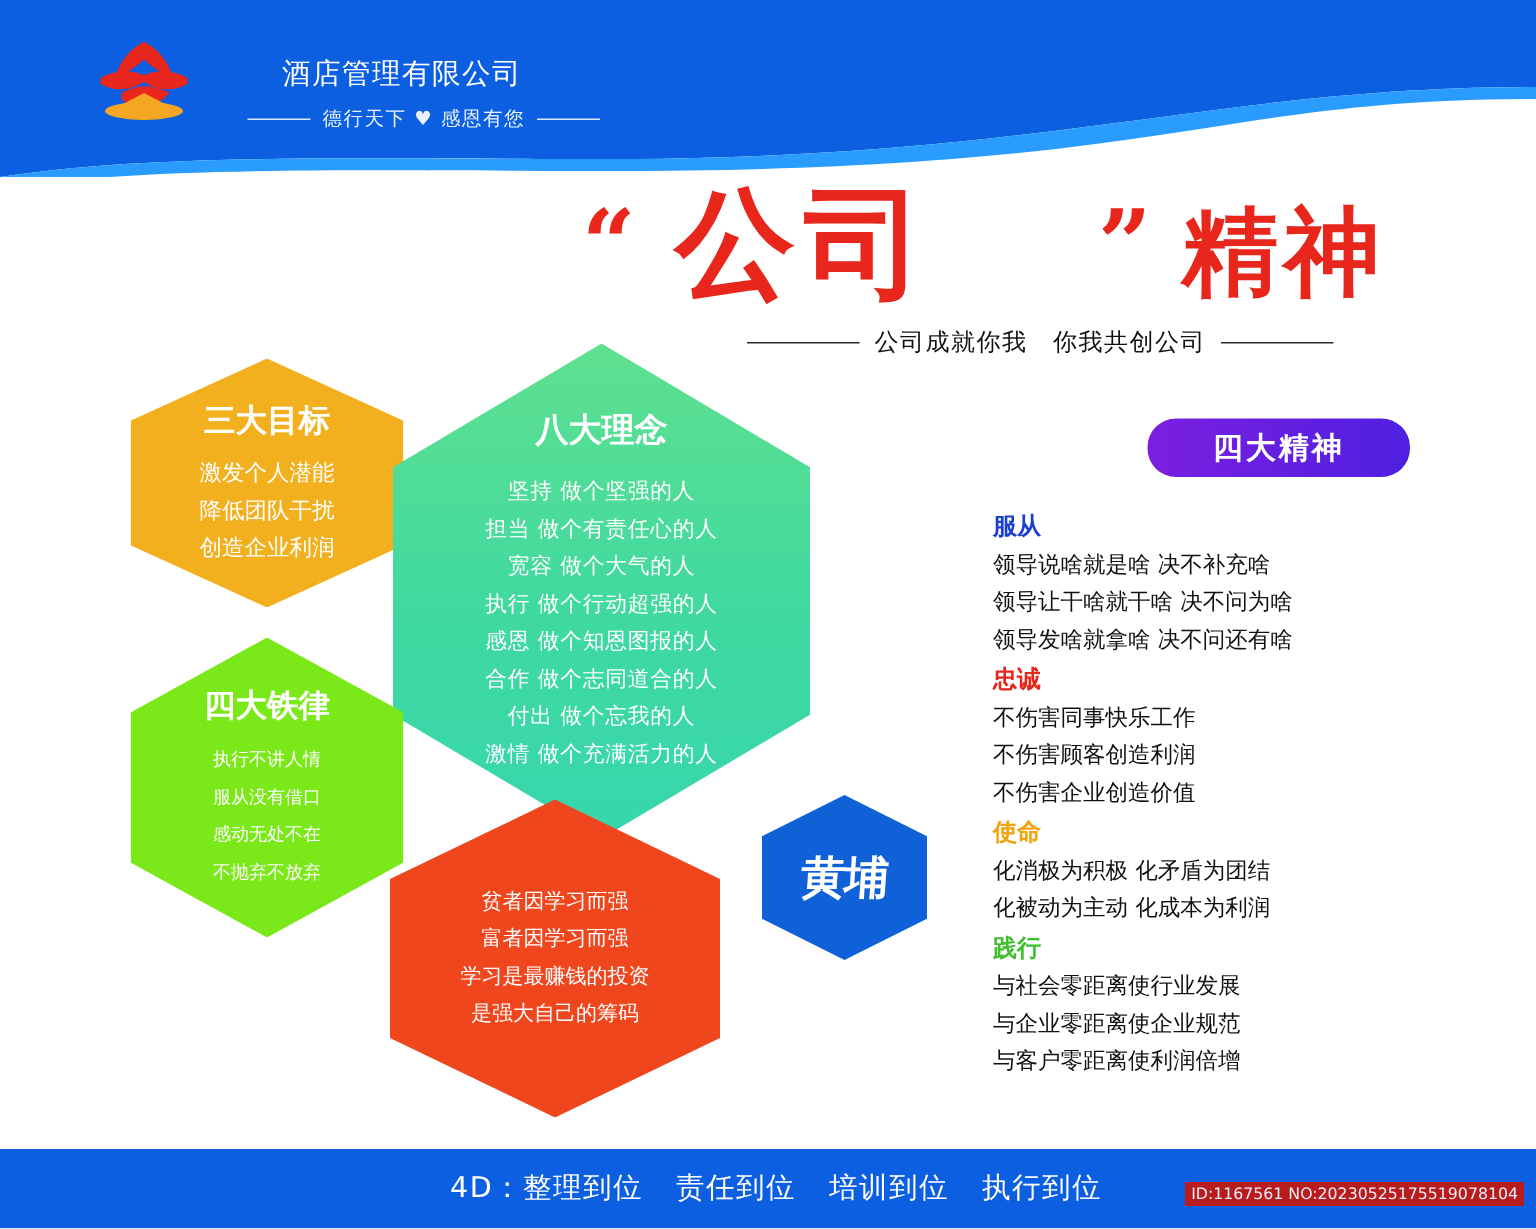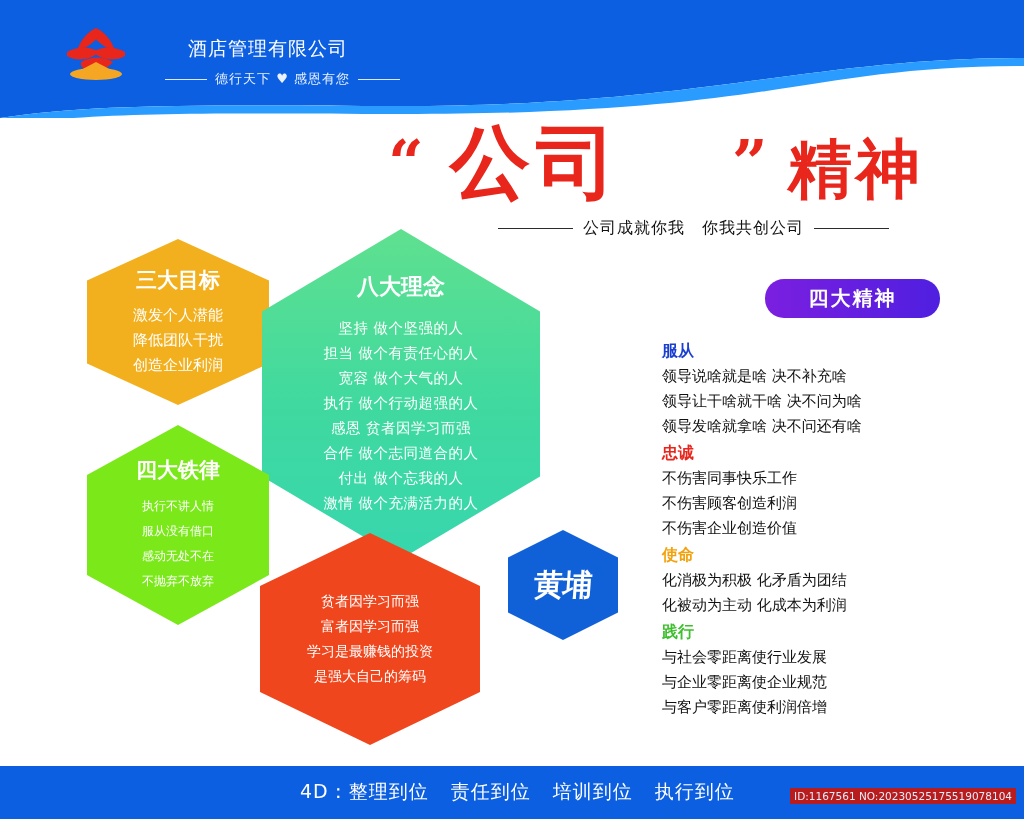--- a/index.html
+++ b/index.html
@@ -120,21 +120,21 @@
     <div class="hx-line">降低团队干扰</div>
     <div class="hx-line">创造企业利润</div>
   </div>
 
   <div class="hex hex-ideas">
     <div class="hx-title">八大理念</div>
     <div class="hx-line">坚持 做个坚强的人</div>
     <div class="hx-line">担当 做个有责任心的人</div>
     <div class="hx-line">宽容 做个大气的人</div>
     <div class="hx-line">执行 做个行动超强的人</div>
-    <div class="hx-line">感恩 贫者因学习而强</div>
+    <div class="hx-line">感恩 做个知恩图报的人</div>
     <div class="hx-line">合作 做个志同道合的人</div>
     <div class="hx-line">付出 做个忘我的人</div>
     <div class="hx-line">激情 做个充满活力的人</div>
   </div>
 
   <div class="hex hex-rules">
     <div class="hx-title">四大铁律</div>
     <div class="hx-line">执行不讲人情</div>
     <div class="hx-line">服从没有借口</div>
     <div class="hx-line">感动无处不在</div>

